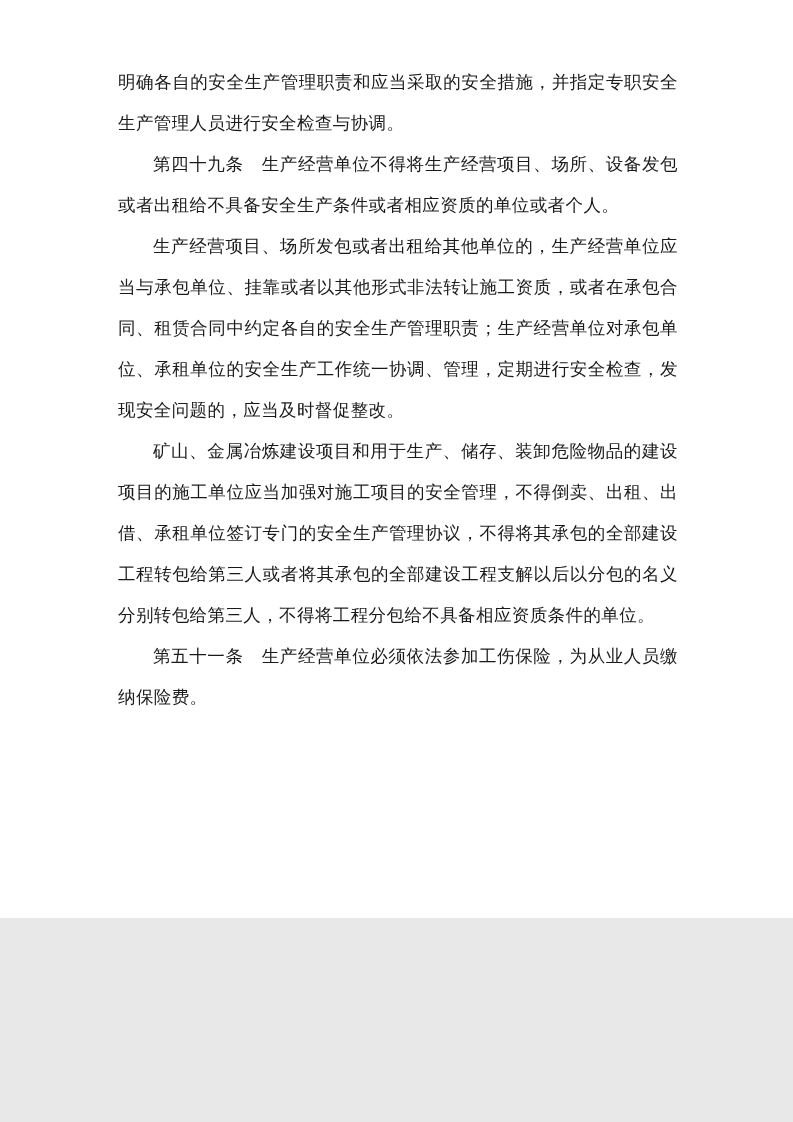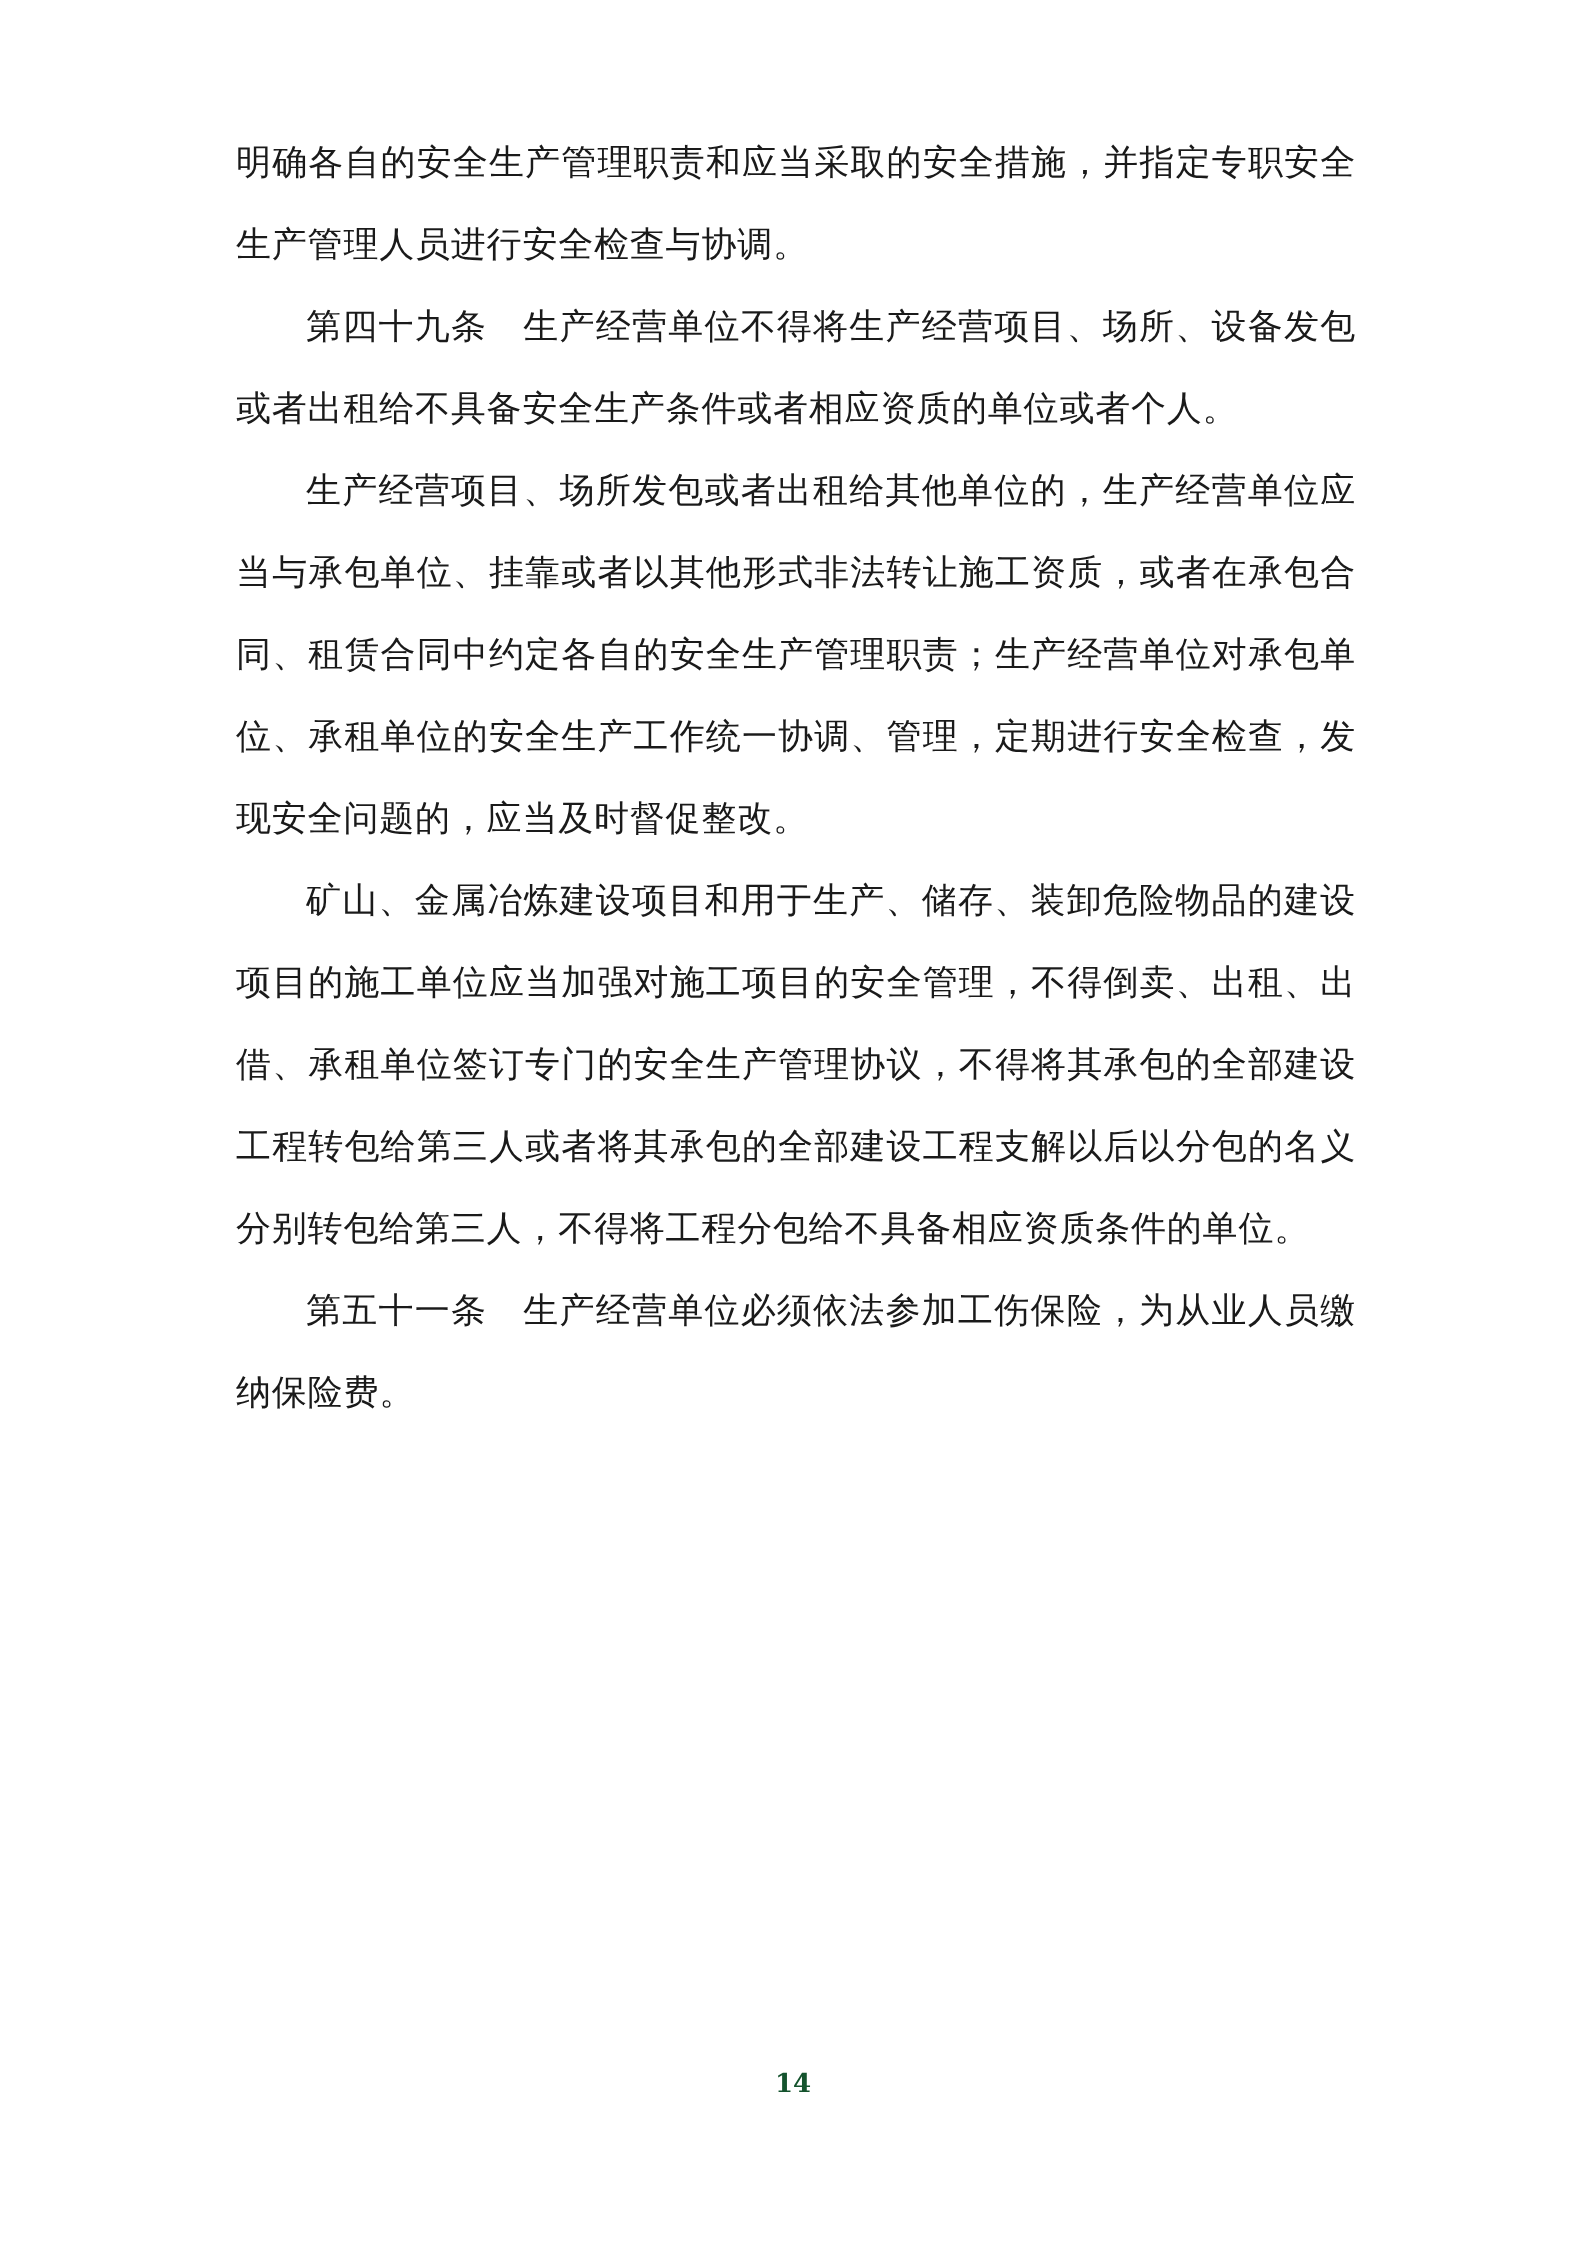--- a/index.html
+++ b/index.html
@@ -5,21 +5,21 @@
   html, body {
     margin: 0;
     padding: 0;
     background: #e8e8e8;
   }
   body {
     font-family: "DejaVu Serif", "Liberation Serif", serif;
   }
   .page {
     width: 793px;
-    height: 1122px;
+    height: 918px;
     background: #ffffff;
     position: relative;
     margin: 0 auto;
     box-sizing: border-box;
     overflow: hidden;
   }
   .content {
     position: absolute;
     left: 118px;
     top: 62px;

